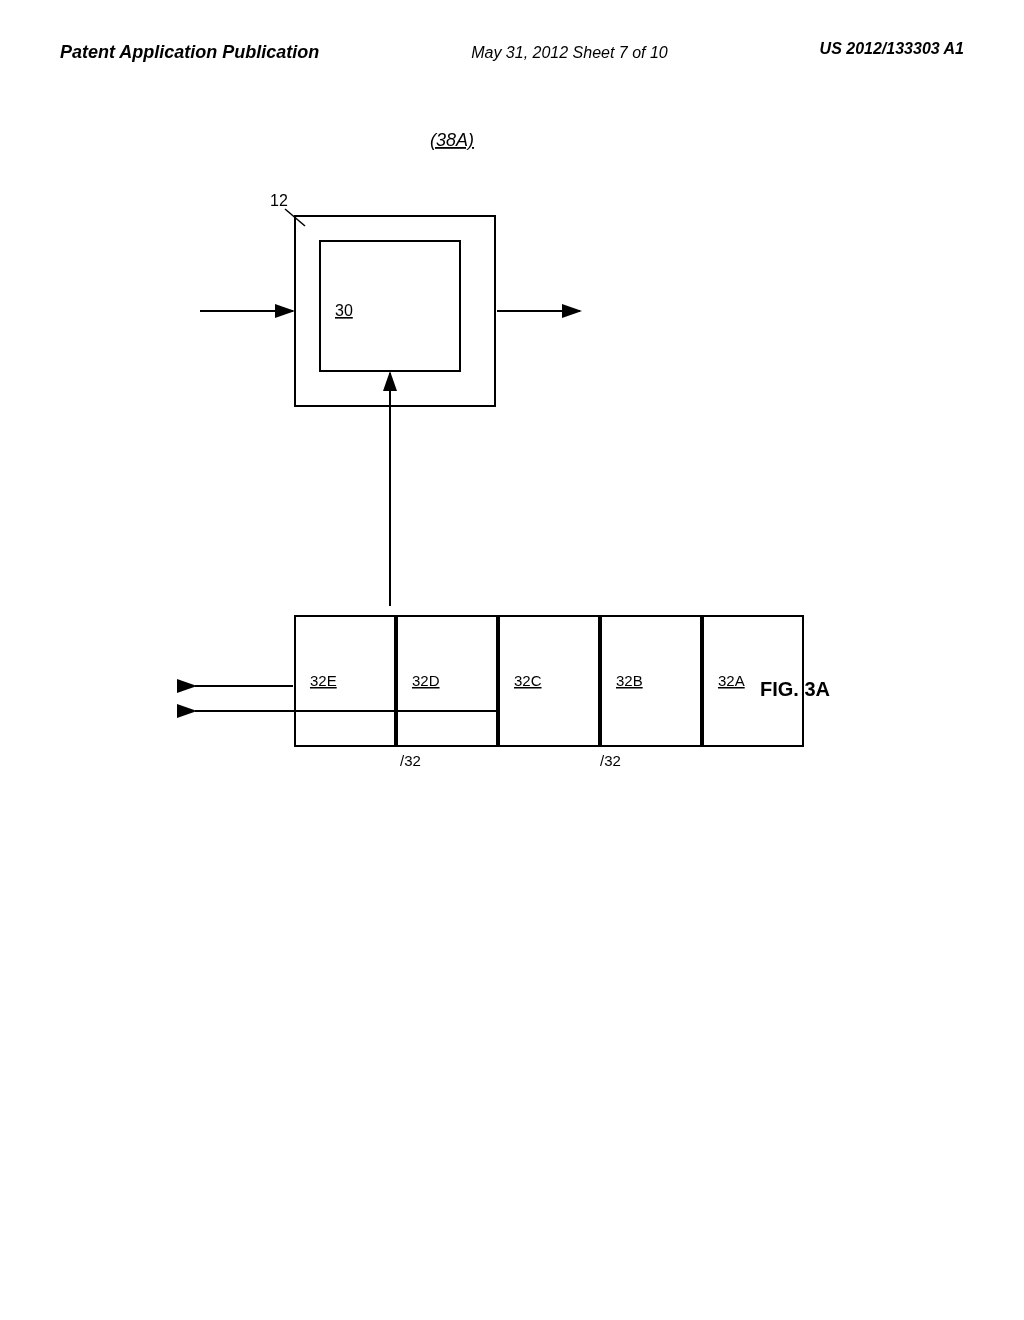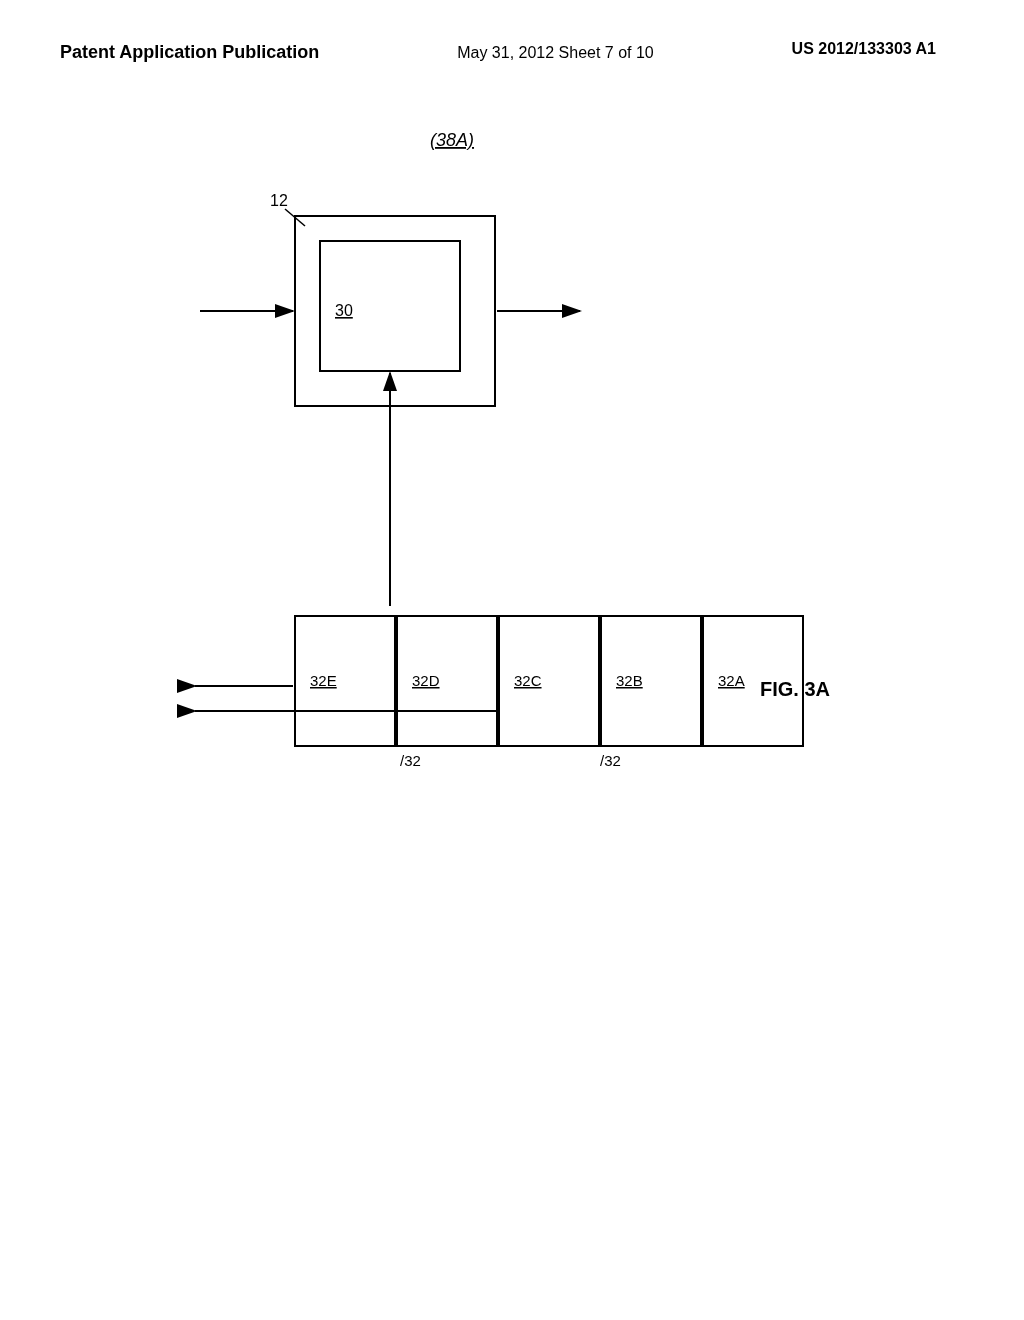--- a/index.html
+++ b/index.html
@@ -9,22 +9,23 @@
       background: #ffffff;
       font-family: Arial, Helvetica, sans-serif;
       position: relative;
       overflow: hidden;
     }
 
     .header {
       display: flex;
       justify-content: space-between;
       align-items: flex-start;
-      padding: 40px 88px 20px 60px;
+      padding: 40px 60px 20px 60px;
       border-bottom: none;
+      font-style: italic;
     }
 
     .header-left {
       font-size: 18px;
       font-weight: bold;
       line-height: 1.4;
     }
 
     .header-center {
       font-size: 16px;

